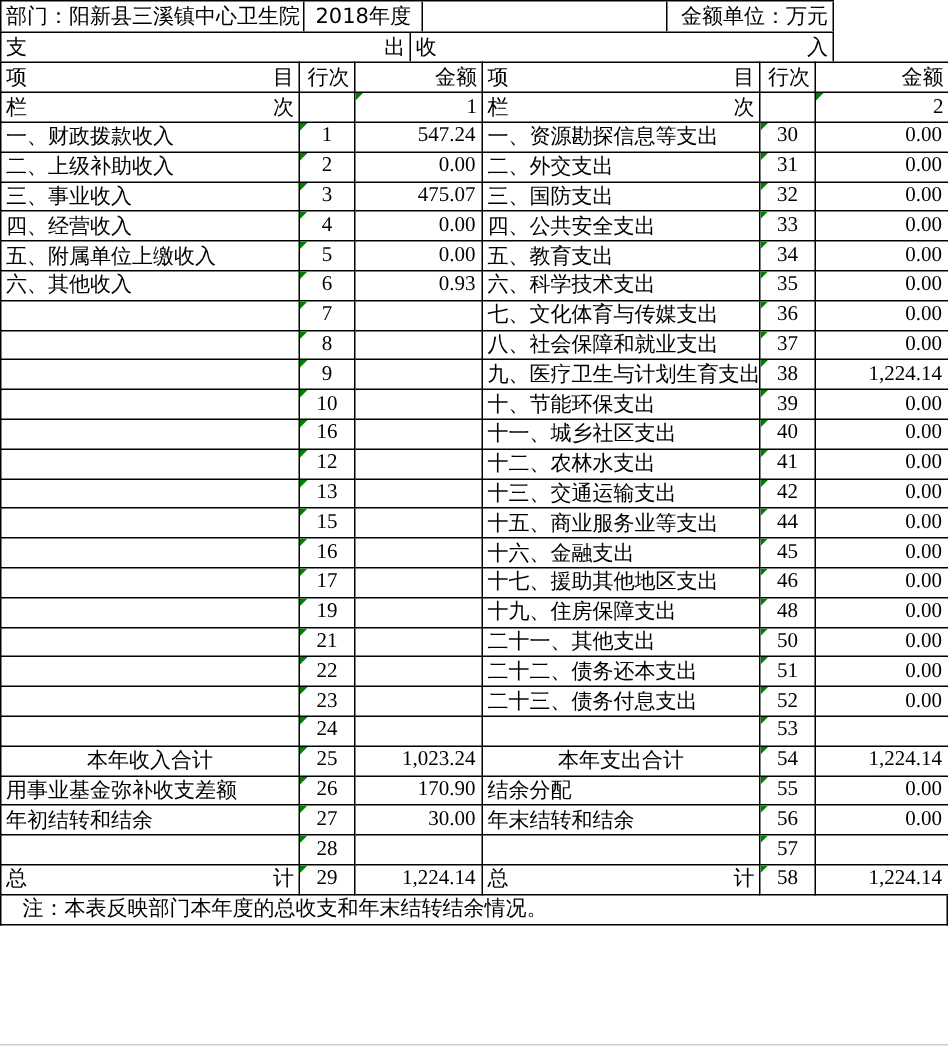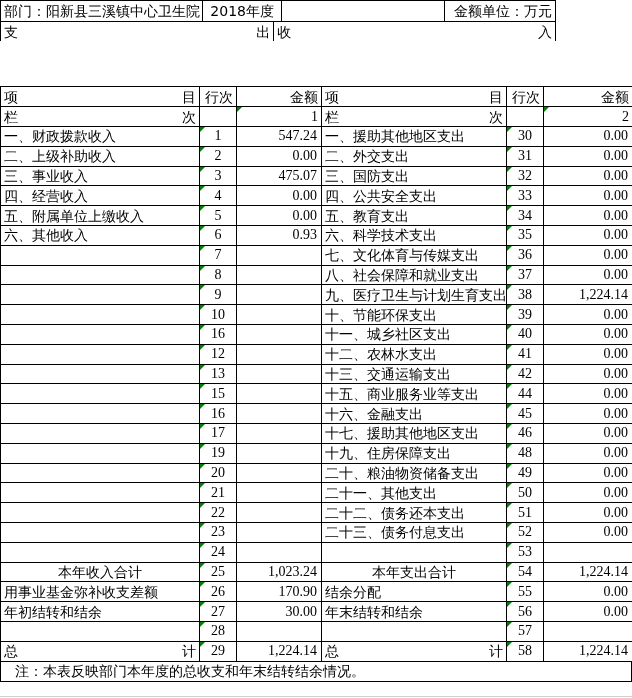--- a/index.html
+++ b/index.html
@@ -12,21 +12,21 @@
   .top-row{border-top:1px solid #000;height:21px;}
   .top-row .cell{border-bottom:none;}
   .inout-row{border-top:1px solid #000;height:20px;}
   .c-dept{width:230px;}
   .c-year{width:90px;justify-content:center;}
   .c-topblank{width:185px;}
   .c-unit{width:126px;justify-content:flex-end;}
   .c-in{width:321px;}
   .c-out{width:311px;}
   .jspan{display:block;width:100%;text-align:justify;text-align-last:justify;text-justify:inter-character;}
-  table{border-collapse:collapse;table-layout:fixed;width:632px;margin-top:45px;}
+  table{border-collapse:collapse;table-layout:fixed;width:632px;}
   td{border:1px solid #000;height:19.8px;padding:0 3px;overflow:hidden;white-space:nowrap;
      vertical-align:middle;box-sizing:border-box;}
   thead td{height:20px;}
   .c-label{text-align:left;}
   .c-line{text-align:center;padding:0 1px;}
   .c-amount{text-align:right;padding-right:4px;}
   .num{font-family:"Liberation Serif","DejaVu Serif",serif;}
   .center{text-align:right;}
   .al-center{text-align:center;}
   .al-justify,.justify{text-align:justify;text-align-last:justify;text-justify:inter-character;}
@@ -84,21 +84,21 @@
         <td class="c-label justify">栏次</td>
         <td></td>
         <td class="center num tri">2</td>
       </tr>
     </thead>
     <tbody>
         <tr>
     <td class="c-label">一、财政拨款收入</td>
     <td class="c-line num tri">1</td>
     <td class="c-amount num">547.24</td>
-    <td class="c-label">一、援助其他地区支出</td>
+    <td class="c-label">一、资源勘探信息等支出</td>
     <td class="c-line num tri">30</td>
     <td class="c-amount num">0.00</td>
   </tr>
         <tr>
     <td class="c-label">二、上级补助收入</td>
     <td class="c-line num tri">2</td>
     <td class="c-amount num">0.00</td>
     <td class="c-label">二、外交支出</td>
     <td class="c-line num tri">31</td>
     <td class="c-amount num">0.00</td>
@@ -214,28 +214,20 @@
     <td class="c-label">十七、援助其他地区支出</td>
     <td class="c-line num tri">46</td>
     <td class="c-amount num">0.00</td>
   </tr>
         <tr>
     <td class="c-label"></td>
     <td class="c-line num tri">19</td>
     <td class="c-amount num"></td>
     <td class="c-label">十九、住房保障支出</td>
     <td class="c-line num tri">48</td>
-    <td class="c-amount num">0.00</td>
-  </tr>
-        <tr>
-    <td class="c-label"></td>
-    <td class="c-line num tri">20</td>
-    <td class="c-amount num"></td>
-    <td class="c-label">二十、粮油物资储备支出</td>
-    <td class="c-line num tri">49</td>
     <td class="c-amount num">0.00</td>
   </tr>
         <tr>
     <td class="c-label"></td>
     <td class="c-line num tri">21</td>
     <td class="c-amount num"></td>
     <td class="c-label">二十一、其他支出</td>
     <td class="c-line num tri">50</td>
     <td class="c-amount num">0.00</td>
   </tr>

